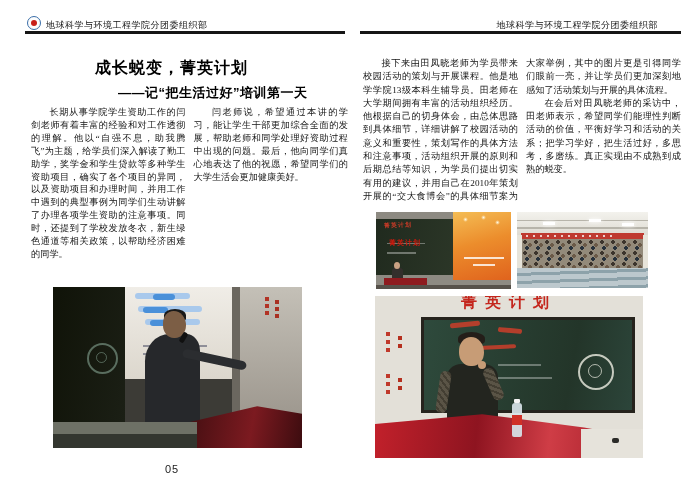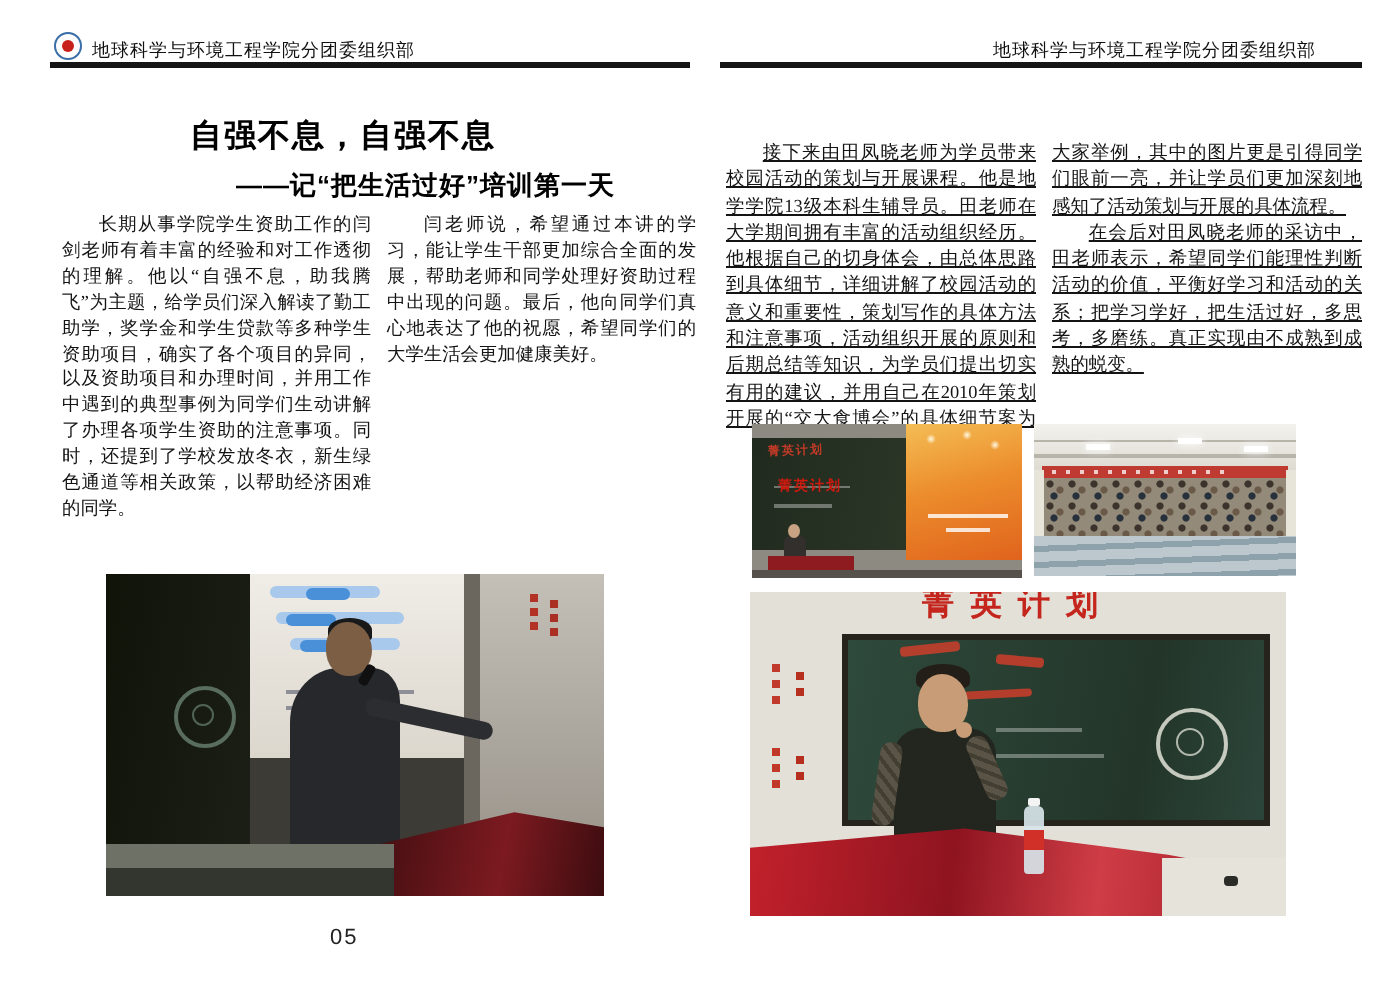--- a/index.html
+++ b/index.html
@@ -119,21 +119,21 @@
   <div class="abs logo" style="left:27px;top:16px;">
       <i></i>
     </div>
   <div class="abs hdr-text" style="left:46px;top:19px;">地球科学与环境工程学院分团委组织部</div>
   <div class="abs hdr-rule" style="left:25px;top:31px;width:320px;"></div>
 
   <div class="abs hdr-text" style="right:42px;top:19px;">地球科学与环境工程学院分团委组织部</div>
 
   <div class="abs hdr-rule" style="left:360px;top:31px;width:321px;"></div>
 
-  <div class="abs title" style="left:95px;top:58px;">自强不息，自强不息</div>
+  <div class="abs title" style="left:95px;top:58px;">成长蜕变，菁英计划</div>
   <div class="abs subtitle" style="left:118px;top:84px;">——记“把生活过好”培训第一天</div>
 
   <div class="abs cols" style="left:31px;top:106px;width:317px;height:180px;">
     <p>长期从事学院学生资助工作的闫剑老师有着丰富的经验和对工作透彻的理解。他以“自强不息，助我腾飞”为主题，给学员们深入解读了勤工助学，奖学金和学生贷款等多种学生资助项目，确实了各个项目的异同，以及资助项目和办理时间，并用工作中遇到的典型事例为同学们生动讲解了办理各项学生资助的注意事项。同时，还提到了学校发放冬衣，新生绿色通道等相关政策，以帮助经济困难的同学。</p>
     <p>闫老师说，希望通过本讲的学习，能让学生干部更加综合全面的发展，帮助老师和同学处理好资助过程中出现的问题。最后，他向同学们真心地表达了他的祝愿，希望同学们的大学生活会更加健康美好。</p>
   </div>
 
   <div class="abs photo pa" style="left:53px;top:287px;width:249px;height:161px;">
     <div class="pa-board"></div>
     <div class="pa-seal">
@@ -156,21 +156,21 @@
     <div class="pa-hair"></div>
     <div class="pa-head"></div>
     <div class="pa-mic"></div>
     <div class="pa-cloth"></div>
     <div class="pa-ledge"></div>
     <div class="pa-desk"></div>
   </div>
 
   <div class="abs pageno" style="left:165px;top:463px;">05</div>
 
-  <div class="abs cols" style="left:363px;top:70px;width:318px;height:148px;line-height:13.3px;text-decoration:underline;">
+  <div class="abs cols" style="left:363px;top:57px;width:318px;height:148px;line-height:13.3px;">
     <p>接下来由田凤晓老师为学员带来校园活动的策划与开展课程。他是地学学院13级本科生辅导员。田老师在大学期间拥有丰富的活动组织经历。他根据自己的切身体会，由总体思路到具体细节，详细讲解了校园活动的意义和重要性，策划写作的具体方法和注意事项，活动组织开展的原则和后期总结等知识，为学员们提出切实有用的建议，并用自己在2010年策划开展的“交大食博会”的具体细节案为大家举例，其中的图片更是引得同学们眼前一亮，并让学员们更加深刻地感知了活动策划与开展的具体流程。</p>
     <p>在会后对田凤晓老师的采访中，田老师表示，希望同学们能理性判断活动的价值，平衡好学习和活动的关系；把学习学好，把生活过好，多思考，多磨练。真正实现由不成熟到成熟的蜕变。</p>
   </div>
 
   <div class="abs photo pb" style="left:376px;top:212px;width:135px;height:77px;">
     <div class="pb-board"></div>
     <div class="pb-redchalk" style="left:6%;top:12%;transform:rotate(-2deg);">菁英计划</div>
     <div class="pb-chalk" style="left:8%;top:40%;width:28%;"></div>
     <div class="pb-chalk" style="left:8%;top:52%;width:22%;"></div>
     <div class="pb-screen">

